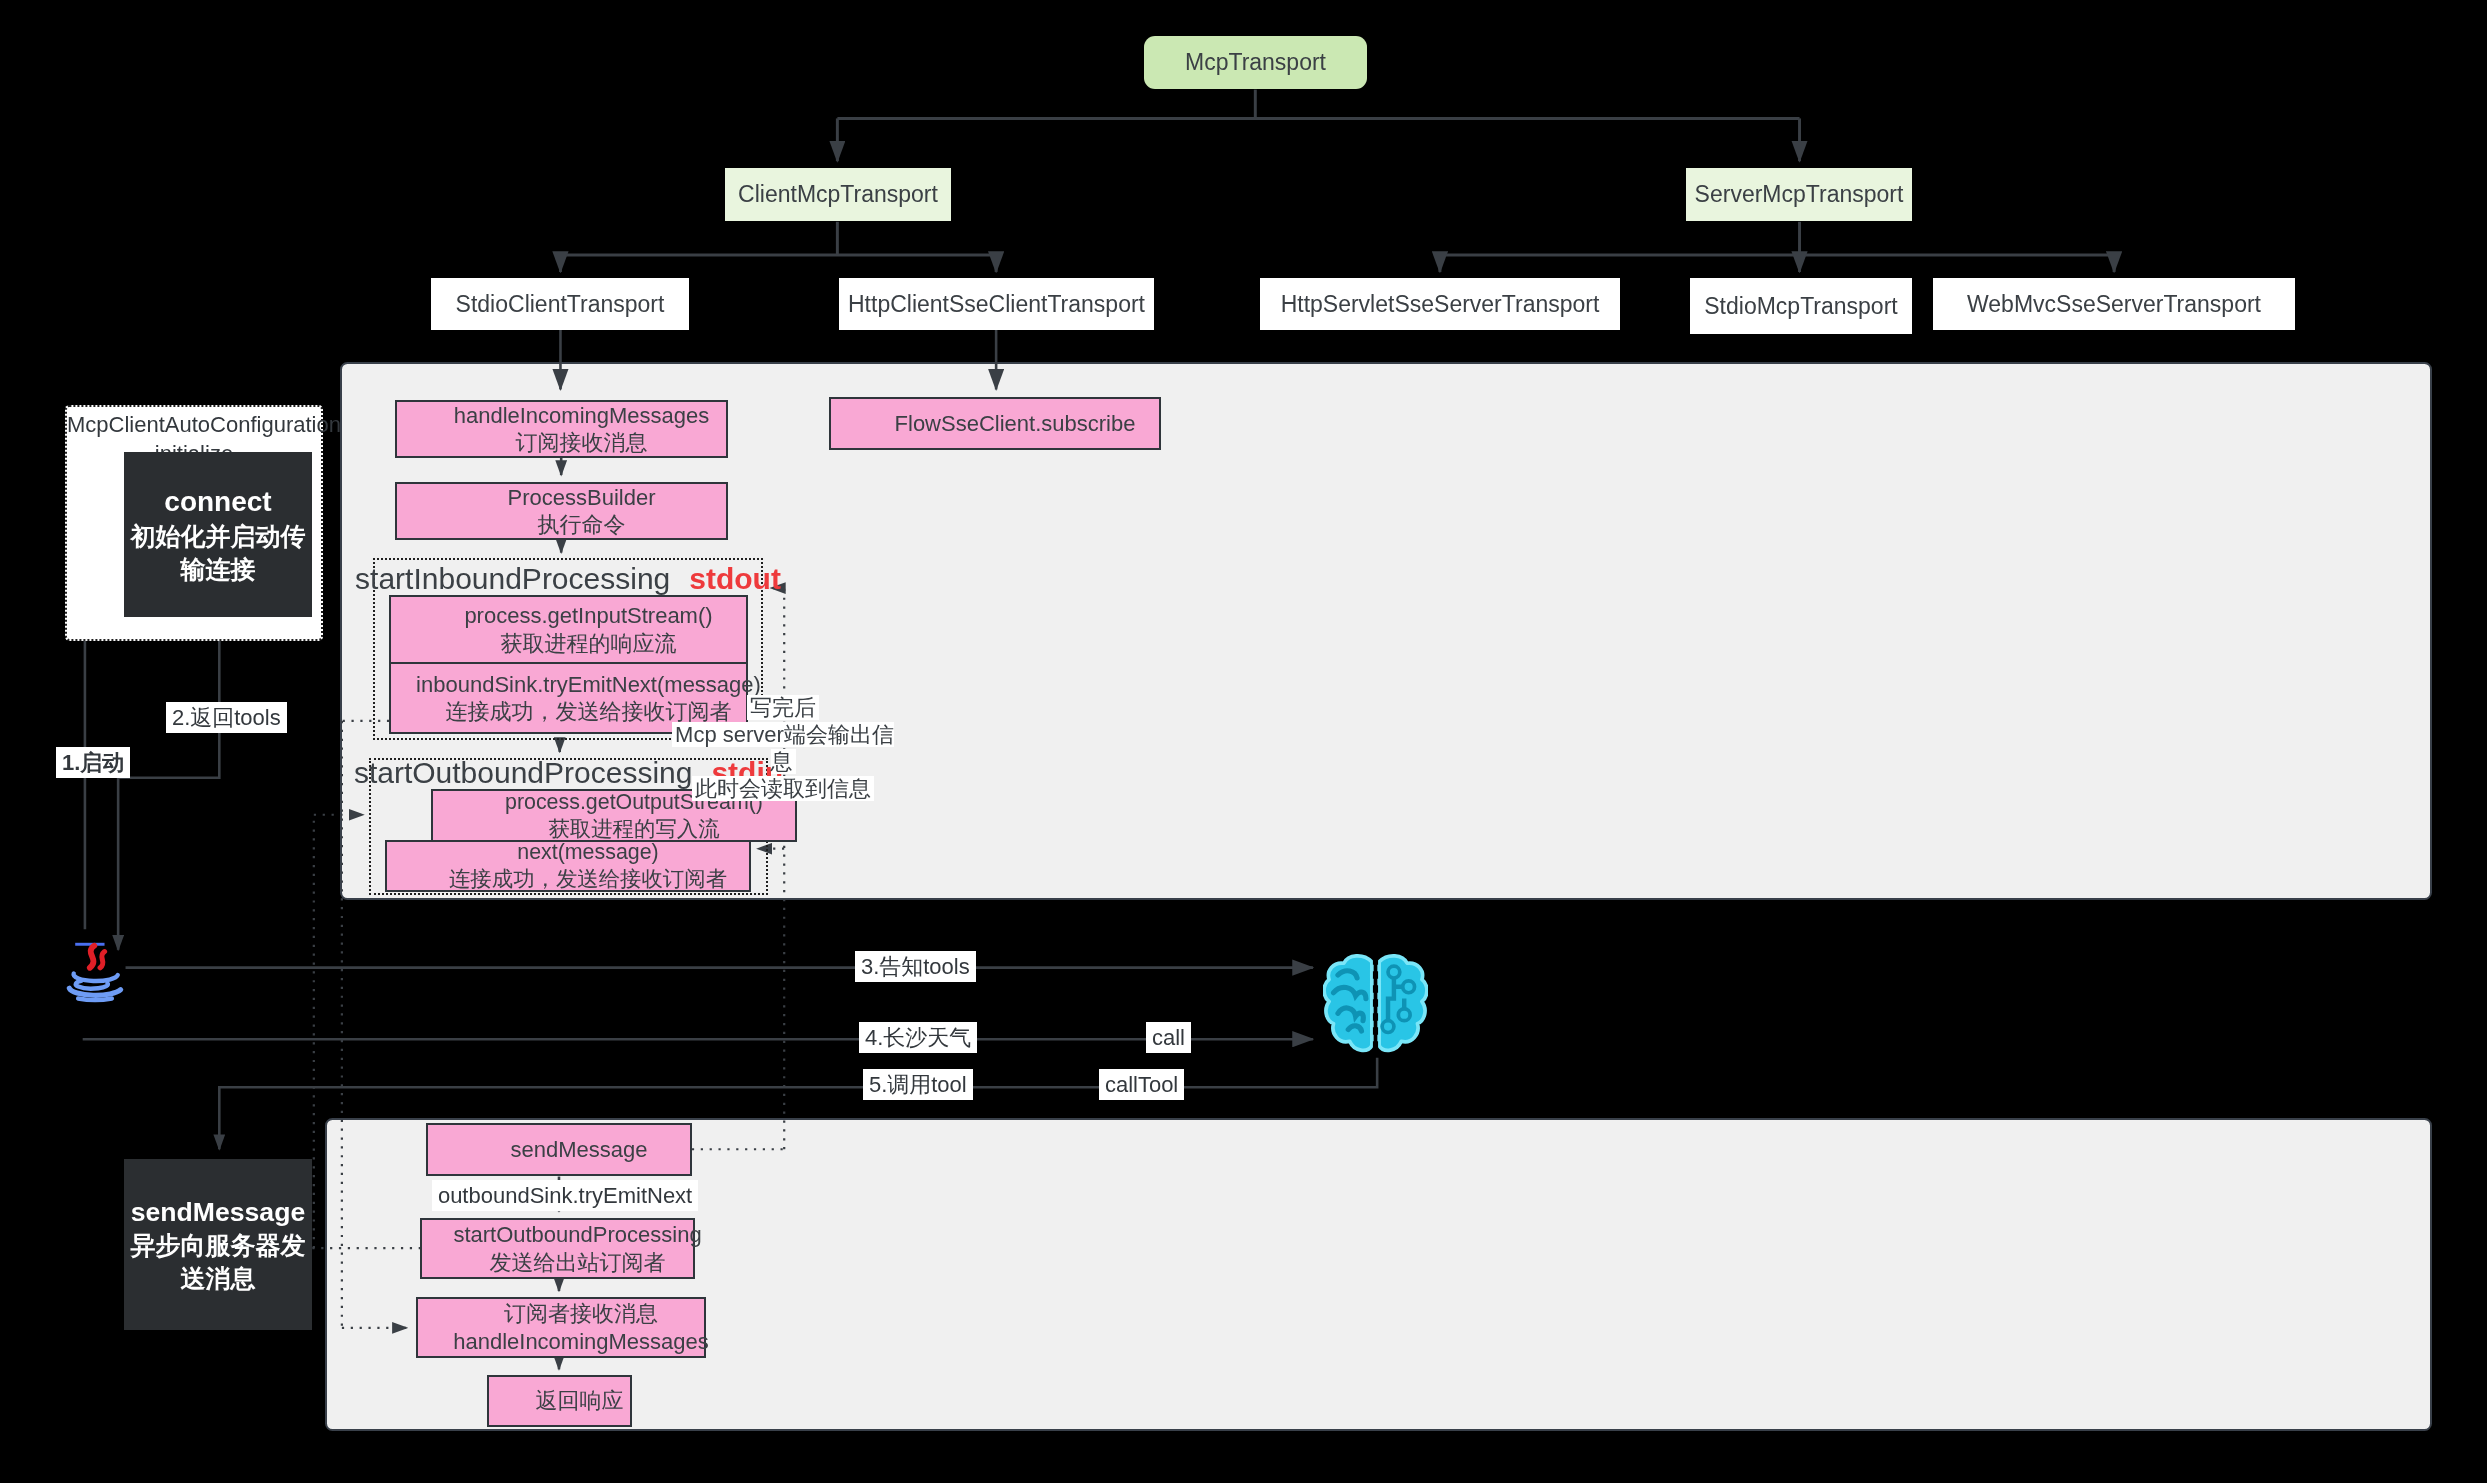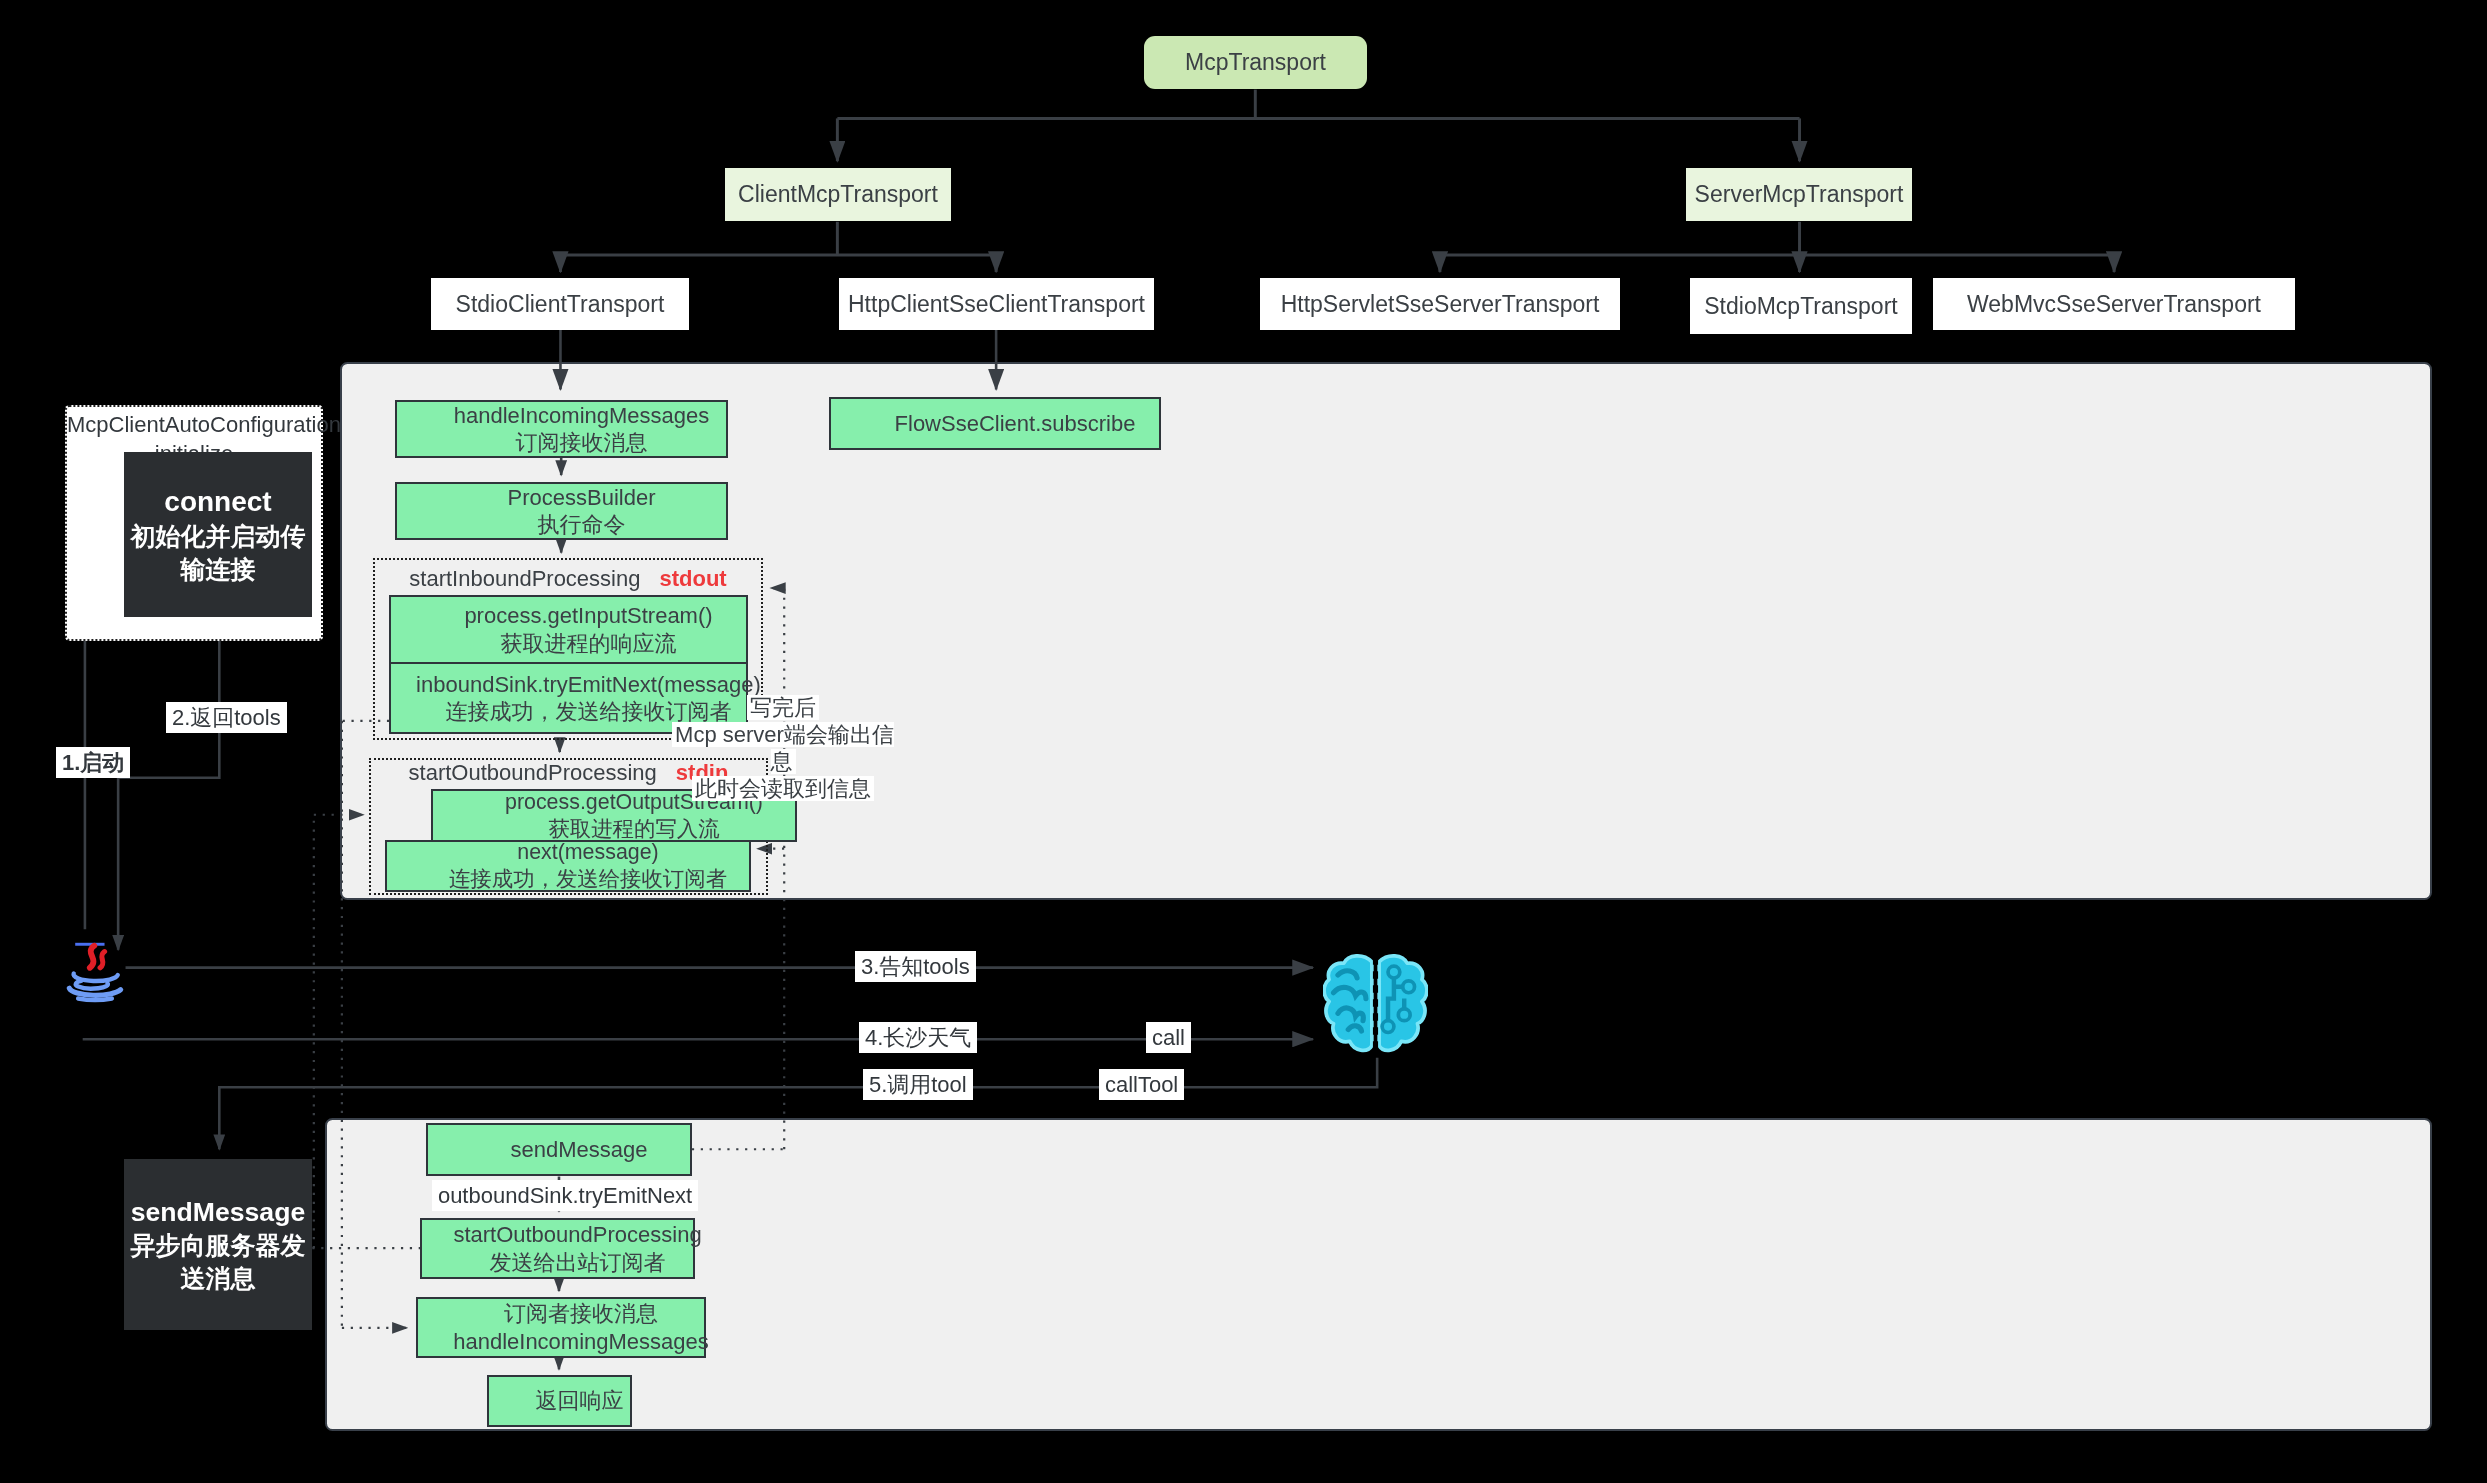--- a/index.html
+++ b/index.html
@@ -8,24 +8,24 @@
     font-family:"Liberation Sans","DejaVu Sans",sans-serif;color:#3b4045;
   }
   .abs{position:absolute;box-sizing:border-box;}
   .panel{background:#f0f0f0;border:2.2px solid #39404a;border-radius:7.4px;z-index:1;}
   svg.wires{position:absolute;left:0;top:0;z-index:2;pointer-events:none;}
   .node,.hier,.dotted-box{z-index:3;display:flex;flex-direction:column;align-items:center;justify-content:center;text-align:center;}
   .hier{font-size:23px;color:#3b4045;}
   .hier.green-root{background:#cbe8b3;}
   .hier.green-sub{background:#e9f5de;}
   .hier.purple{background:#ffffff;}
-  .node{background:#86efac;border:2.2px solid #2f353b;font-size:22px;line-height:1.25;padding-left:40px;}
+  .node{background:#f9a8d4;border:2.2px solid #2f353b;font-size:22px;line-height:1.25;padding-left:40px;}
   .dotted-box{border:2.2px dotted #1f1f1f;background:#fff;z-index:3;}
   .container-dotted{position:absolute;border:2.2px dotted #1f1f1f;box-sizing:border-box;z-index:3;background:transparent;}
-  .container-title{position:absolute;z-index:4;display:flex;justify-content:center;align-items:center;gap:19px;font-size:22px;color:#3b4045;}
+  .container-title{position:absolute;z-index:4;display:flex;justify-content:center;align-items:center;gap:19px;font-size:30px;color:#3b4045;}
   .tag-red{color:#ee3a3c;font-weight:bold;}
   .chip{position:absolute;z-index:5;background:#fff;color:#33383d;font-size:22px;line-height:31px;padding:0 5.9px;white-space:nowrap;}
   .darkbox{position:absolute;z-index:3;background:#2b2e31;color:#fff;display:flex;flex-direction:column;align-items:center;justify-content:center;text-align:center;line-height:1.3;}
   .darkbox .big{font-size:28px;font-weight:bold;}
   .darkbox .cn{font-size:25px;font-weight:bold;}
   .note{position:absolute;z-index:5;width:236px;text-align:center;font-size:22px;line-height:27px;color:#3b4045;}
   .note span{background:#fff;padding:0 3px;}
   .cfg-title{font-size:22px;color:#33383d;line-height:1.3;position:absolute;top:4.4px;left:0;right:0;text-align:center;z-index:4;}
 </style>
 </head>

